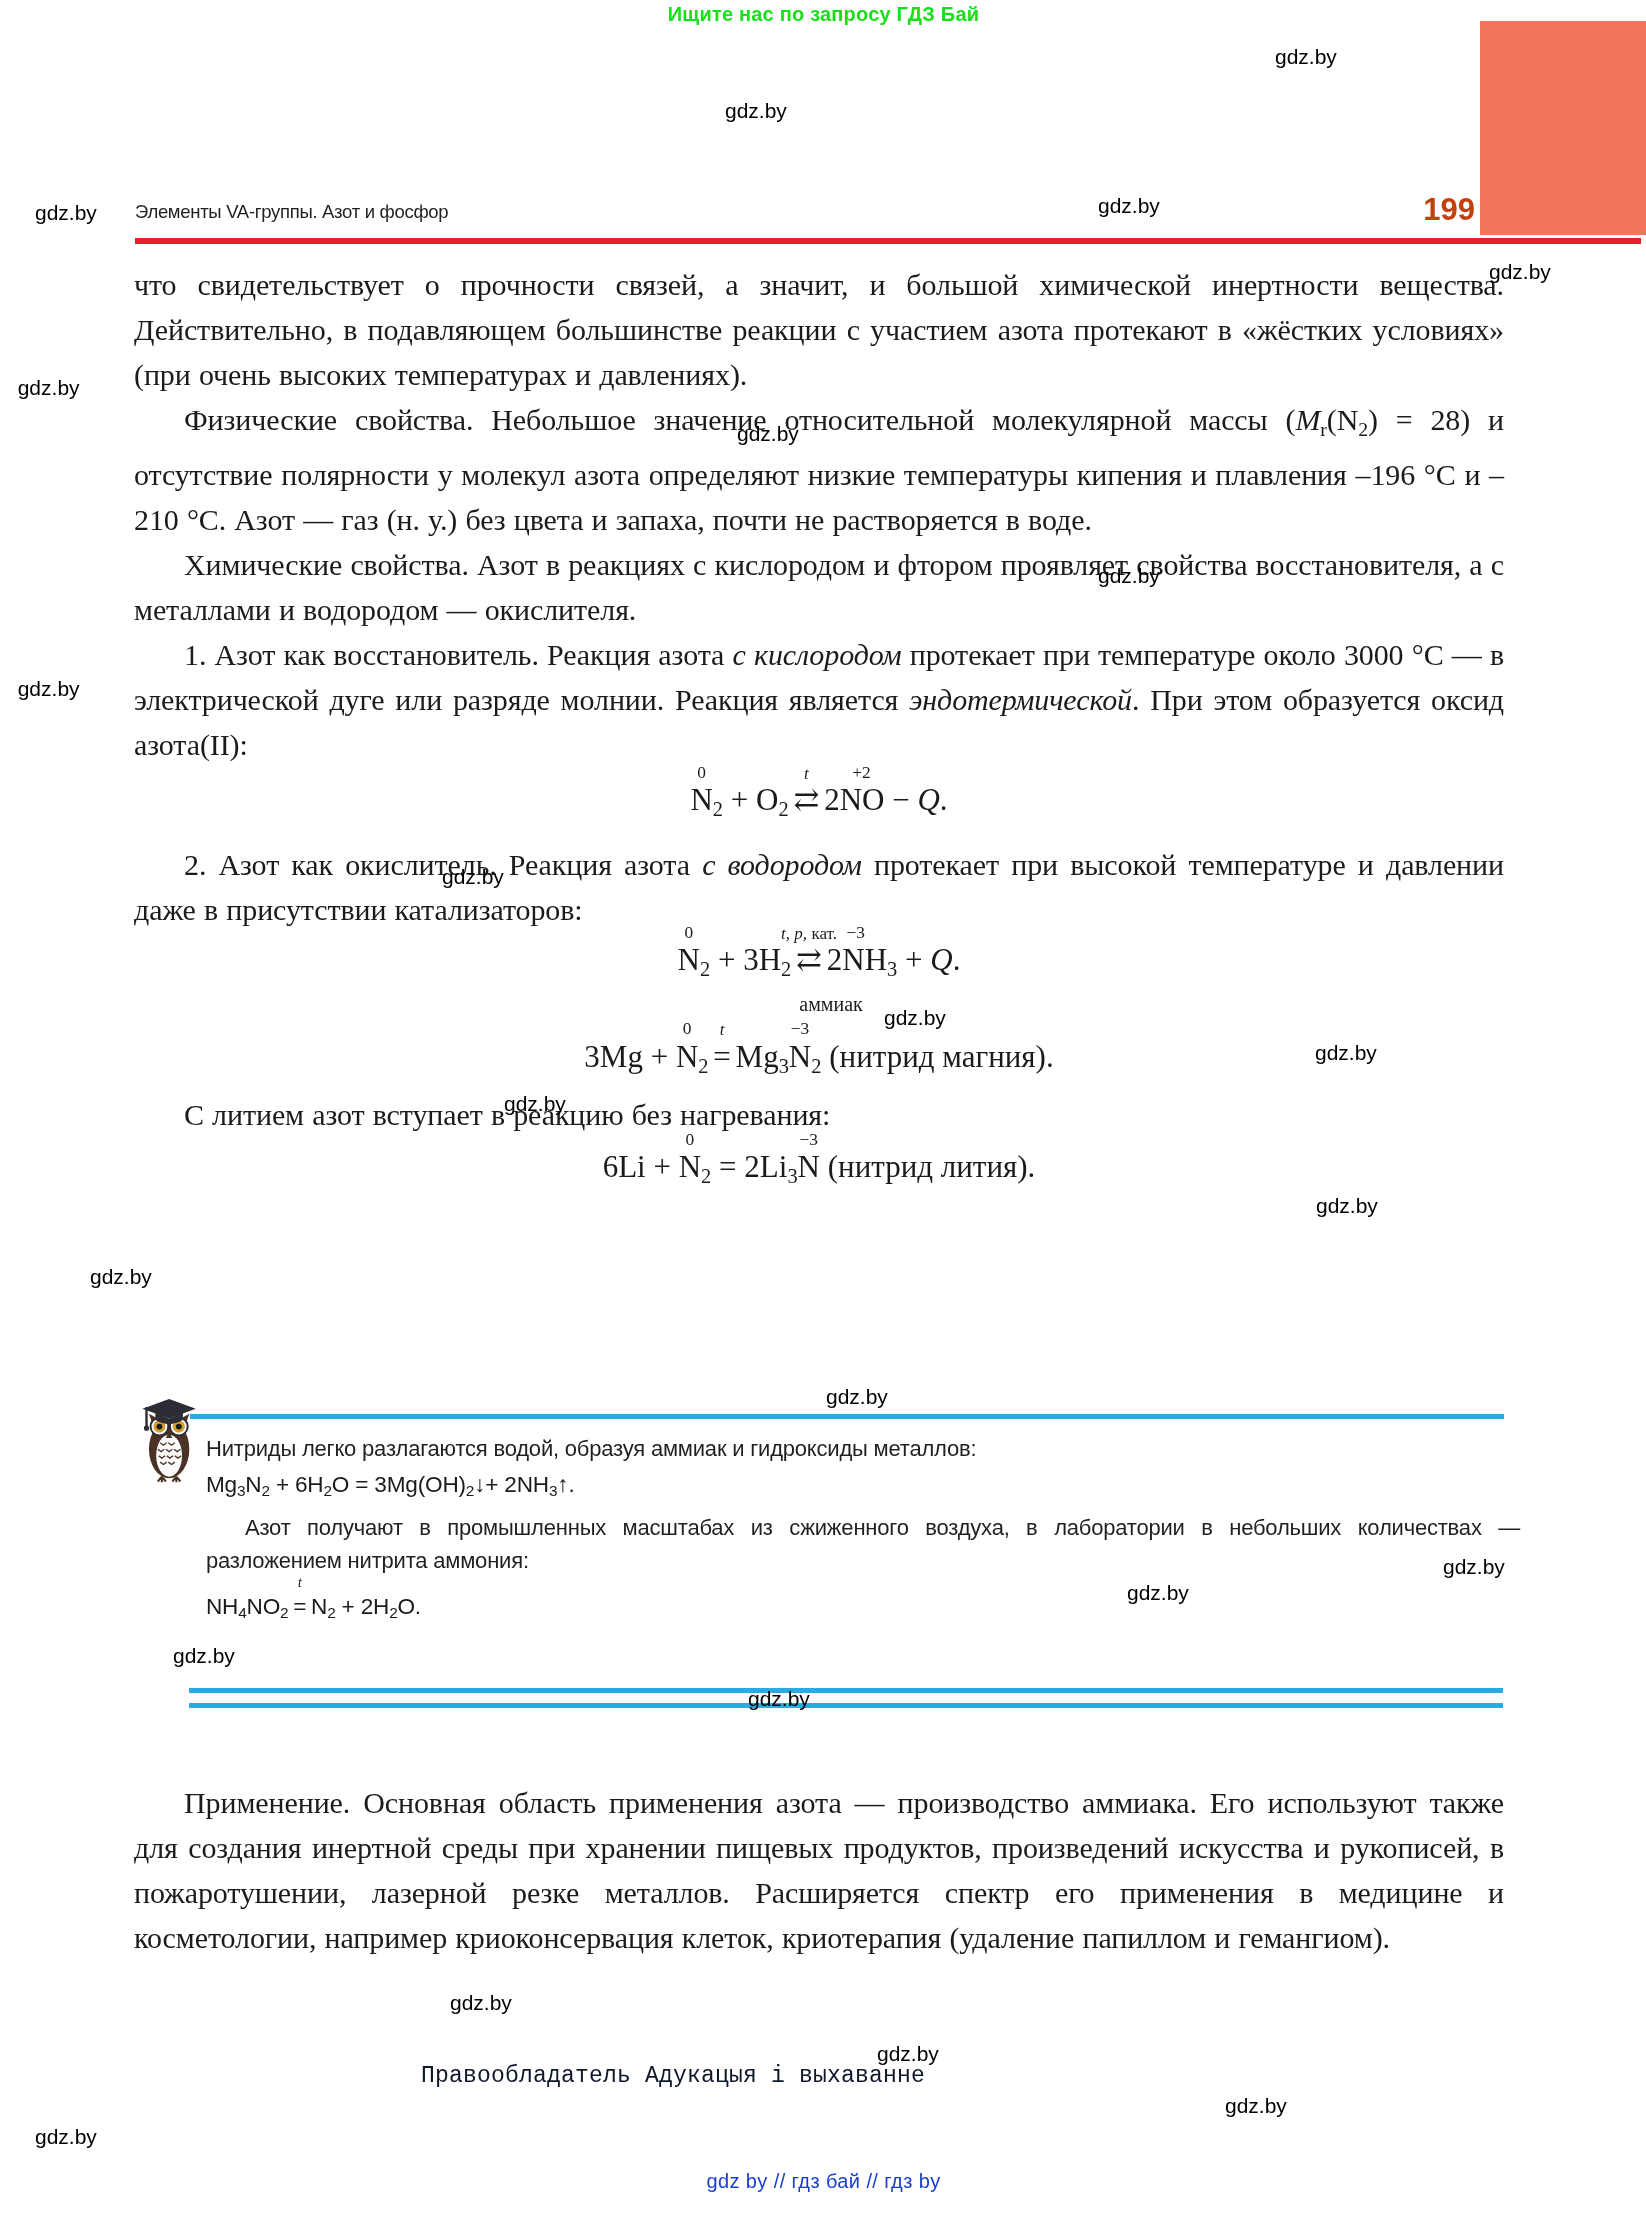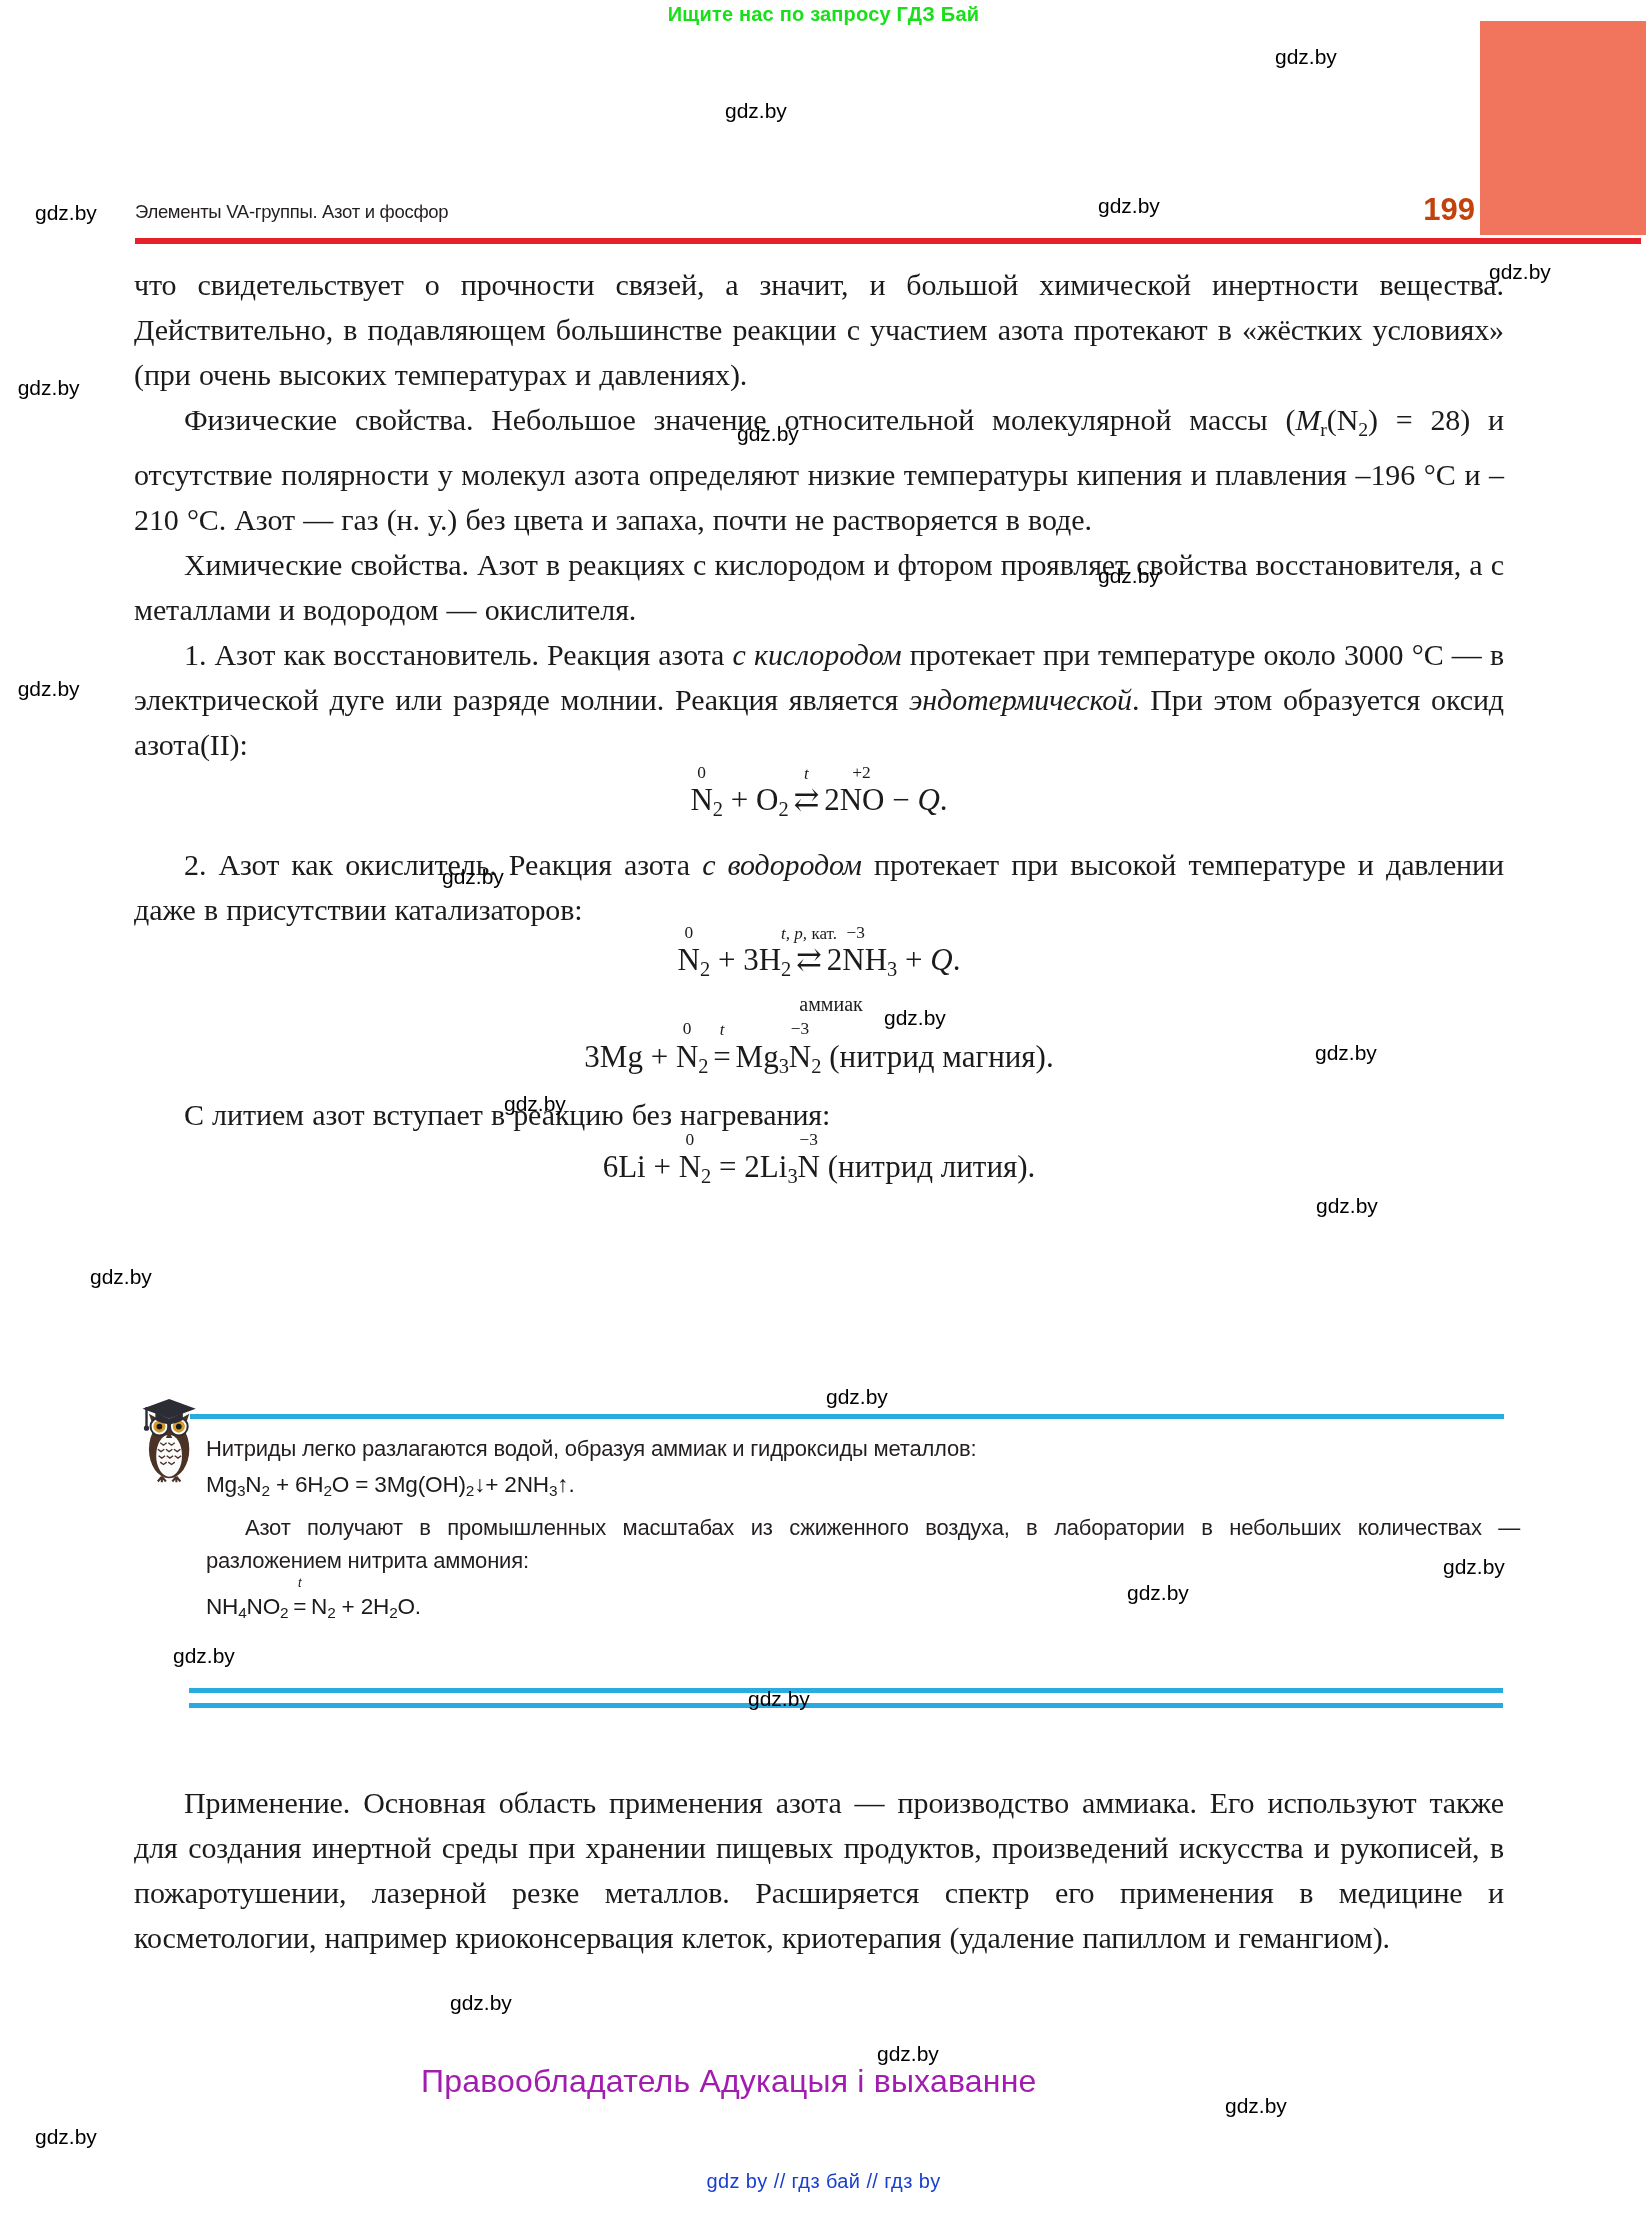--- a/index.html
+++ b/index.html
@@ -194,23 +194,23 @@
   .wm {
     position: absolute;
     font-family: "Liberation Sans", "DejaVu Sans", sans-serif;
     font-size: 21px;
     font-weight: 400;
     color: #000000;
     white-space: nowrap;
   }
   .wm-big {
     position: absolute;
-    font-family: Liberation Sans, sans-serif;
-    font-size: 32px;
-    color: #a21caf;
+    font-family: Liberation Mono, monospace;
+    font-size: 23px;
+    color: #0f172a;
     white-space: nowrap;
     letter-spacing: 0.2px;
   }
   .footer-links {
     position: absolute;
     left: 0;
     top: 2170px;
     width: 1647px;
     text-align: center;
     font-family: "Liberation Sans", "DejaVu Sans", sans-serif;

